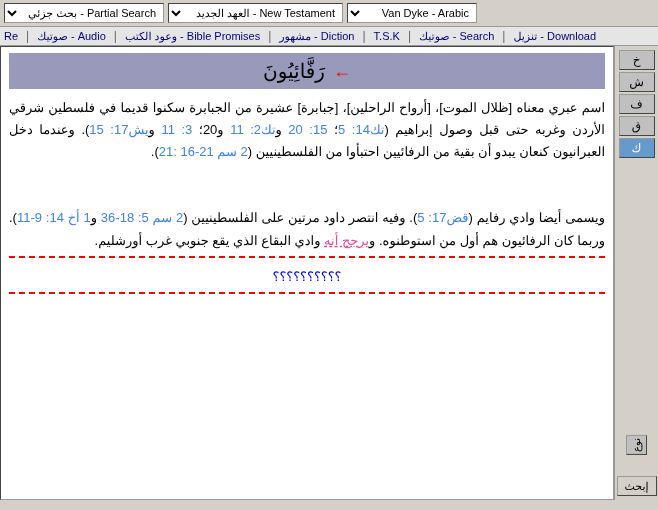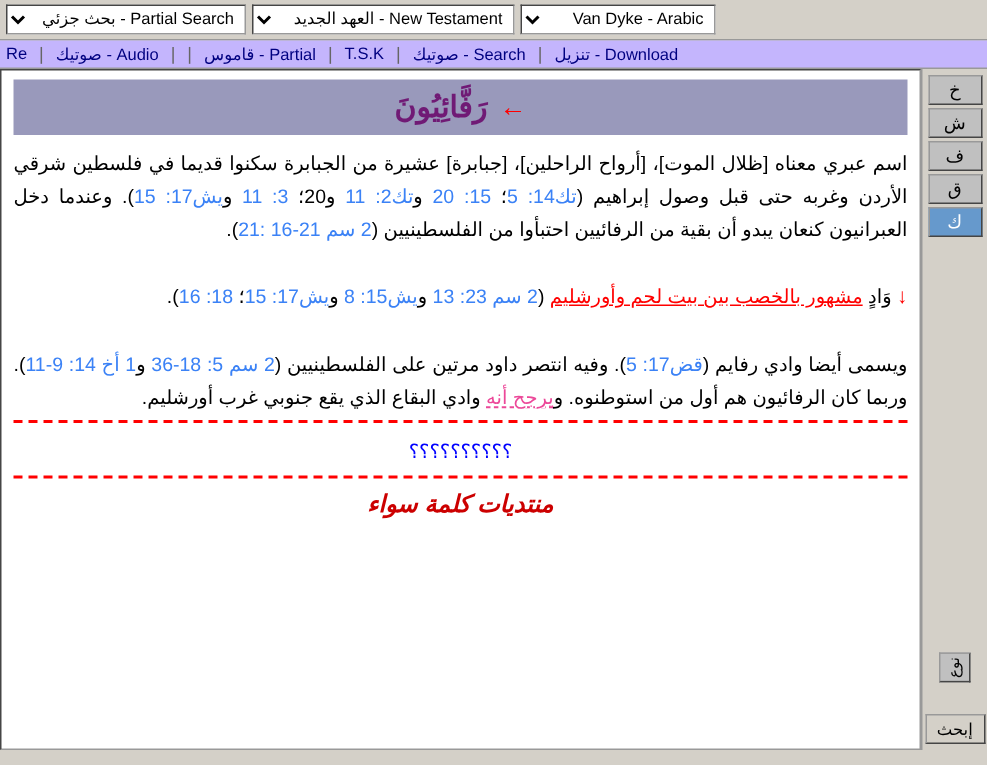--- a/index.html
+++ b/index.html
@@ -31,21 +31,21 @@
       background: white;
       height: 20px;
     }
 
     #search-select { width: 160px; direction: rtl; }
     #testament-select { width: 175px; direction: rtl; }
     #translation-select { width: 130px; direction: rtl; }
 
     
     #nav-bar {
-      background: #c4b5fd;
+      background: #e5e5e5;
       padding: 2px 4px;
       display: flex;
       flex-direction: row-reverse;
       gap: 8px;
       align-items: center;
       border-bottom: 1px solid #999;
       direction: rtl;
       font-size: 12px;
     }
 
@@ -82,22 +82,22 @@
       padding: 6px 4px;
       margin-bottom: 8px;
       display: flex;
       align-items: center;
       justify-content: center;
       position: relative;
     }
 
     #word-title {
       font-size: 20px;
-      font-weight: bold;
-      color: #701a75;
+      font-weight: normal;
+      color: #000000;
       font-family: Arial Unicode MS, Tahoma, sans-serif;
     }
 
     .arrow-indicator {
       color: red;
       font-size: 18px;
       margin-left: 8px;
     }
 
     
@@ -211,22 +211,23 @@
   <select id="translation-select" class="toolbar-select">
     <option>Van Dyke - Arabic</option>
   </select>
 </div>
 
 <div id="nav-bar">
   <a class="nav-link">Re</a>
   <span style="color:#666">|</span>
   <a class="nav-link">Audio - صوتيك</a>
   <span style="color:#666">|</span>
-  <span style="color:#666">|</span>
-  <a class="nav-link">Partial - قاموس</a>
+  <a class="nav-link">Bible Promises - وعود الكتب</a>
+  <span style="color:#666">|</span>
+  <a class="nav-link">Diction - مشهور</a>
   <span style="color:#666">|</span>
   <a class="nav-link">T.S.K</a>
   <span style="color:#666">|</span>
   <a class="nav-link">Search - صوتيك</a>
   <span style="color:#666">|</span>
   <a class="nav-link">Download - تنزيل</a>
 </div>
 
 <div id="main-wrapper">
 
@@ -235,37 +236,32 @@
     <div id="word-header">
       <span class="arrow-indicator">←</span>
       <span id="word-title">رَفَّائِيُونَ</span>
     </div>
 
     <div id="body-text">
       <p>
         اسم عبري معناه [ظلال الموت]، [أرواح الراحلين]، [جبابرة] عشيرة من الجبابرة سكنوا قديما في فلسطين شرقي الأردن وغربه حتى قبل وصول إبراهيم (<span class="blue-ref">تك14: 5</span>؛ <span class="blue-ref">15: 20</span> و<span class="blue-ref">تك2: 11</span> و20؛ <span class="blue-ref">3: 11</span> و<span class="blue-ref">يش17: 15</span>). وعندما دخل العبرانيون كنعان يبدو أن بقية من الرفائيين احتبأوا من الفلسطينيين (<span class="blue-ref">2 سم 21-16 :21</span>).
       </p>
       <br>
-      <p>
-        <span class="red-arrow">↓</span>
-        وَادٍ <span class="red-underline">مشهور بالخصب بين بيت لحم وأورشليم</span> (<span class="blue-ref">2 سم 23: 13</span> و<span class="blue-ref">يش15: 8</span> و<span class="blue-ref">يش17: 15</span>؛ <span class="blue-ref">18: 16</span>).
-      </p>
       <br>
       <p>
         ويسمى أيضا وادي رفايم (<span class="blue-ref">قض17: 5</span>). وفيه انتصر داود مرتين على الفلسطينيين (<span class="blue-ref">2 سم 5: 18-36</span> و<span class="blue-ref">1 أخ 14: 9-11</span>). وربما كان الرفائيون هم أول من استوطنوه. و<span class="dashed-underline">يرجح أنه</span> وادي البقاع الذي يقع جنوبي غرب أورشليم.
       </p>
 
       <div class="red-dashed-line"></div>
 
       <div id="bottom-section">
         <div id="question-line">
           <span>؟؟؟؟؟؟؟؟؟؟</span>
         </div>
         <div class="red-dashed-line"></div>
-        <div id="forum-link">منتديات كلمة سواء</div>
       </div>
     </div>
   </div>
 
   <div class="right-panel">
     <button class="right-letter-btn">خ</button>
     <button class="right-letter-btn">ش</button>
     <button class="right-letter-btn">ف</button>
     <button class="right-letter-btn">ق</button>
     <button class="right-letter-btn" style="background:#6699cc; color:white;">ك</button>

